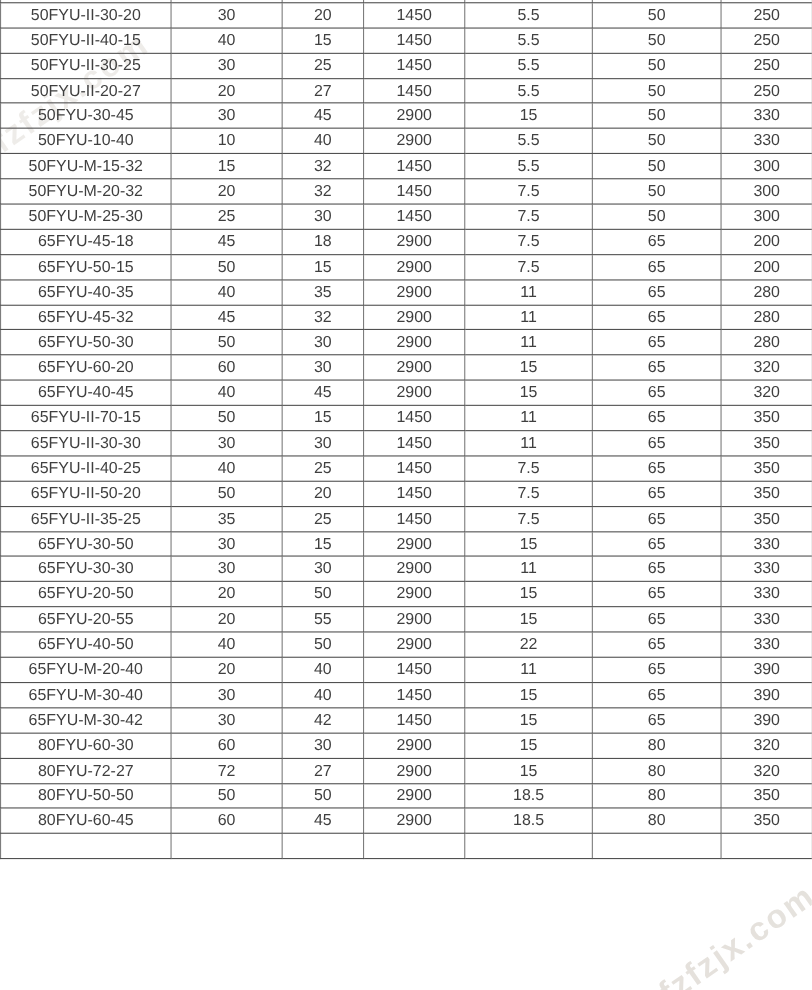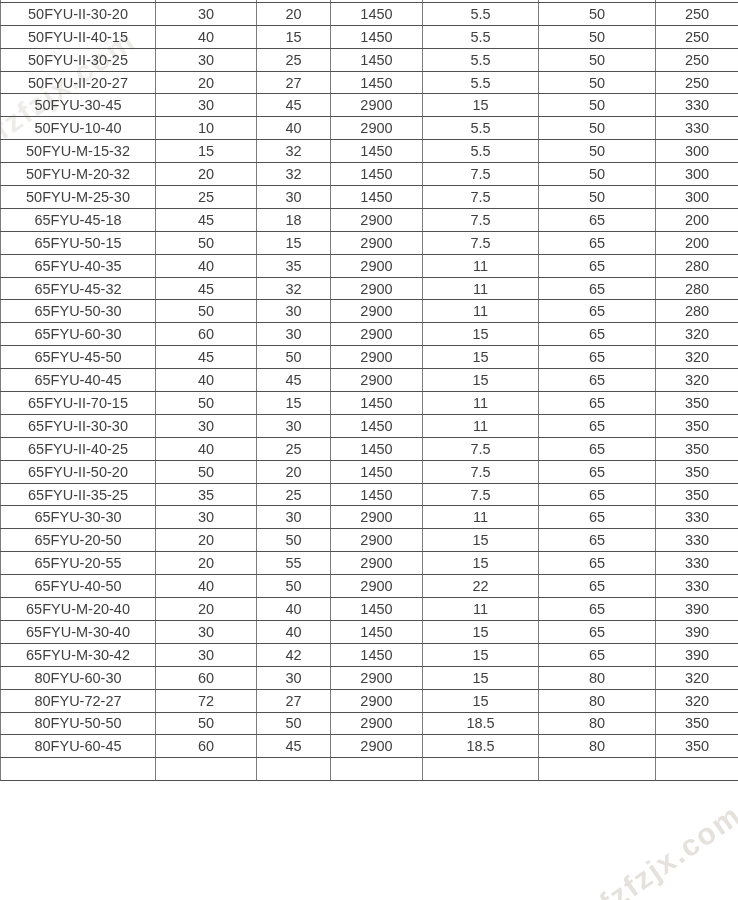--- a/index.html
+++ b/index.html
@@ -210,32 +210,23 @@
         <tr>
           <td>65FYU-50-30</td>
           <td>50</td>
           <td>30</td>
           <td>2900</td>
           <td>11</td>
           <td>65</td>
           <td>280</td>
         </tr>
         <tr>
-          <td>65FYU-60-30</td>
+          <td>65FYU-60-20</td>
           <td>60</td>
           <td>30</td>
-          <td>2900</td>
-          <td>15</td>
-          <td>65</td>
-          <td>320</td>
-        </tr>
-        <tr>
-          <td>65FYU-45-50</td>
-          <td>45</td>
-          <td>50</td>
           <td>2900</td>
           <td>15</td>
           <td>65</td>
           <td>320</td>
         </tr>
         <tr>
           <td>65FYU-40-45</td>
           <td>40</td>
           <td>45</td>
           <td>2900</td>
@@ -280,20 +271,29 @@
           <td>350</td>
         </tr>
         <tr>
           <td>65FYU-II-35-25</td>
           <td>35</td>
           <td>25</td>
           <td>1450</td>
           <td>7.5</td>
           <td>65</td>
           <td>350</td>
+        </tr>
+        <tr>
+          <td>65FYU-30-50</td>
+          <td>30</td>
+          <td>15</td>
+          <td>2900</td>
+          <td>15</td>
+          <td>65</td>
+          <td>330</td>
         </tr>
         <tr>
           <td>65FYU-30-30</td>
           <td>30</td>
           <td>30</td>
           <td>2900</td>
           <td>11</td>
           <td>65</td>
           <td>330</td>
         </tr>

